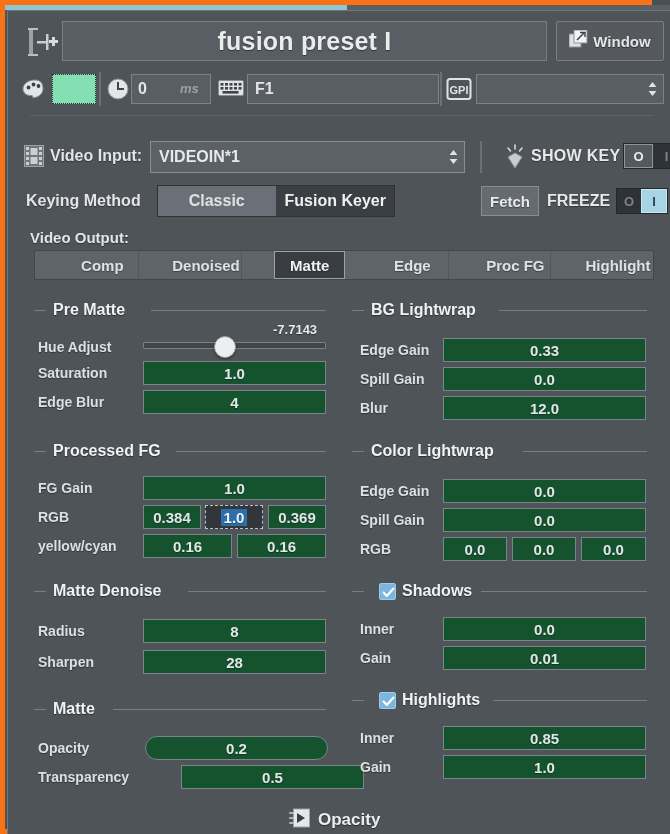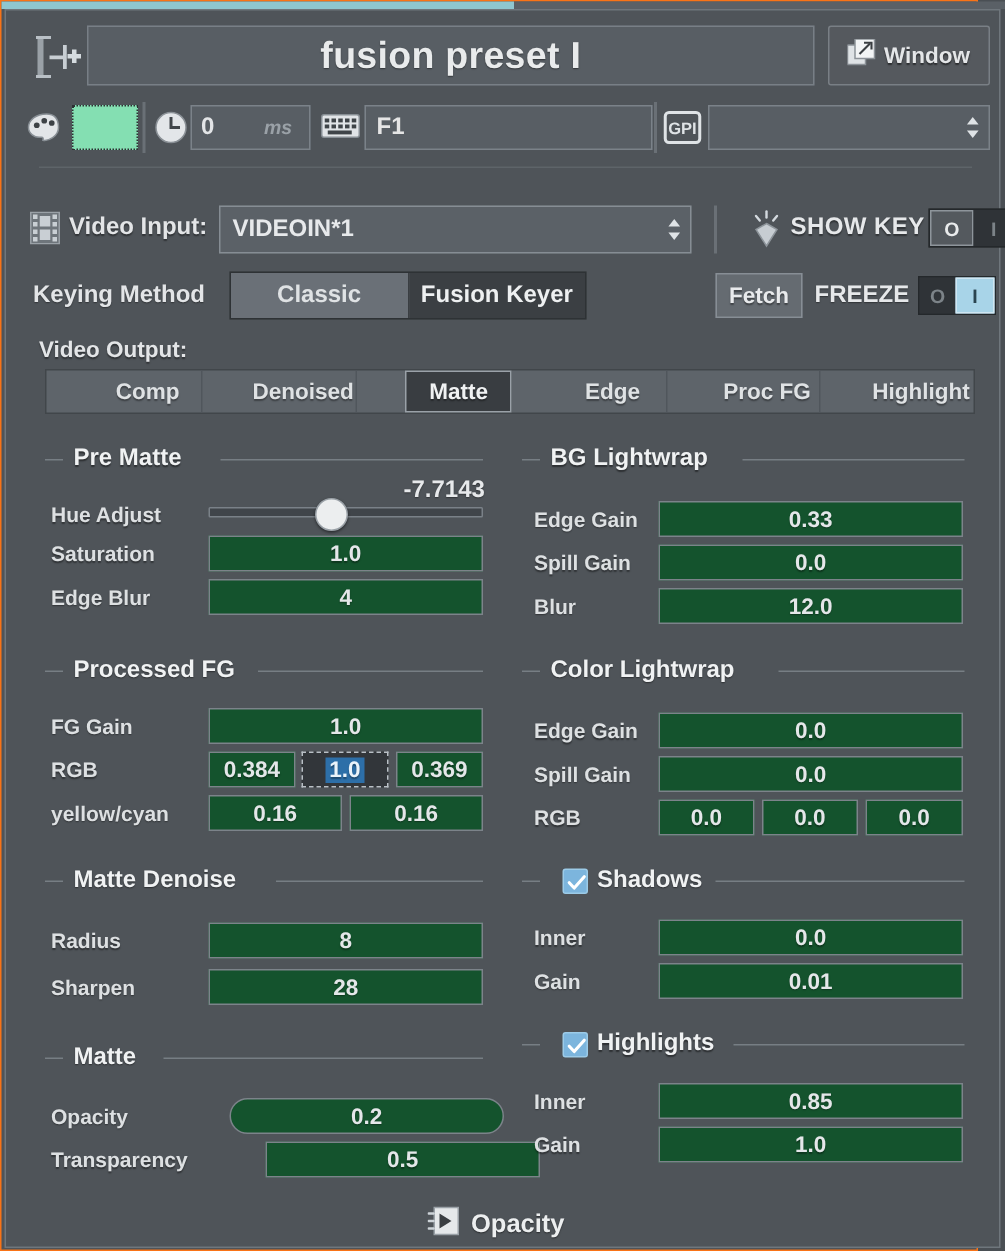--- a/index.html
+++ b/index.html
@@ -8,21 +8,21 @@
     background:#4a4f54;
     font-family:"Liberation Sans", sans-serif;
     color:#d7d9da;
     overflow:hidden;
     -webkit-font-smoothing:antialiased;
   }
   .app{
     position:relative;width:652px;height:834px;
     box-sizing:border-box;
     background:#4f5459;
-    border:1px solid #f97316;
+    border:5px solid #f97316;
   }
   
   .topstrip{
     position:absolute;left:0;top:0;width:670px;height:5px;
     background:linear-gradient(to right,#8fc6cf 0%,#8fc6cf 51%,#5a6066 51%,#5a6066 100%);
   }
   .panel{
     position:absolute;left:2px;top:5px;width:664px;height:826px;
     background:#4f5459;
     box-sizing:border-box;
@@ -206,21 +206,21 @@
   
   .slider-track{
     position:absolute;height:7px;background:#40454a;border:1px solid #7a8188;
     box-sizing:border-box;border-radius:1px;
   }
   .slider-knob{
     position:absolute;width:20px;height:20px;border-radius:50%;
     background:#eceeef;border:1px solid #9aa1a7;box-shadow:0 1px 2px rgba(0,0,0,.5);
   }
   .slider-val{
-    position:absolute;font-size:16px;font-weight:bold;color:#e7e9eb;
+    position:absolute;font-size:13px;font-weight:bold;color:#e7e9eb;
     text-shadow:0 1px 1px rgba(0,0,0,.4);
   }
 
   
   .cbx{
     position:absolute;width:17px;height:17px;border-radius:2px;
     background:#7cb5dd;border:1px solid #9ccbe8;box-sizing:border-box;
   }
   .cbx svg{position:absolute;left:2px;top:2px;}
 
@@ -464,21 +464,21 @@
     <span class="plabel" style="left:30px;top:643px;">Sharpen</span>
     <div class="pf" style="left:135px;top:639px;width:183px;">
       <span>28</span>
     </div>
 
     <div class="gl-dash" style="left:26px;top:698px;width:12px;"></div>
     <span class="group-title" style="left:45px;top:689px;">Matte</span>
     <div class="gl-line" style="left:105px;top:698px;width:213px;"></div>
 
     <span class="plabel" style="left:30px;top:729px;">Opacity</span>
-    <div class="pf" style="left:149px;top:725px;width:183px;border-radius:12px;">
+    <div class="pf" style="left:137px;top:725px;width:183px;border-radius:12px;">
       <span>0.2</span>
     </div>
     <span class="plabel" style="left:30px;top:758px;">Transparency</span>
     <div class="pf" style="left:135px;top:754px;width:183px;margin-left:38px;">
       <span>0.5</span>
     </div>
 
     <div class="gl-dash" style="left:344px;top:299px;width:12px;"></div>
     <span class="group-title" style="left:363px;top:290px;">BG Lightwrap</span>
     <div class="gl-line" style="left:491px;top:299px;width:148px;"></div>

